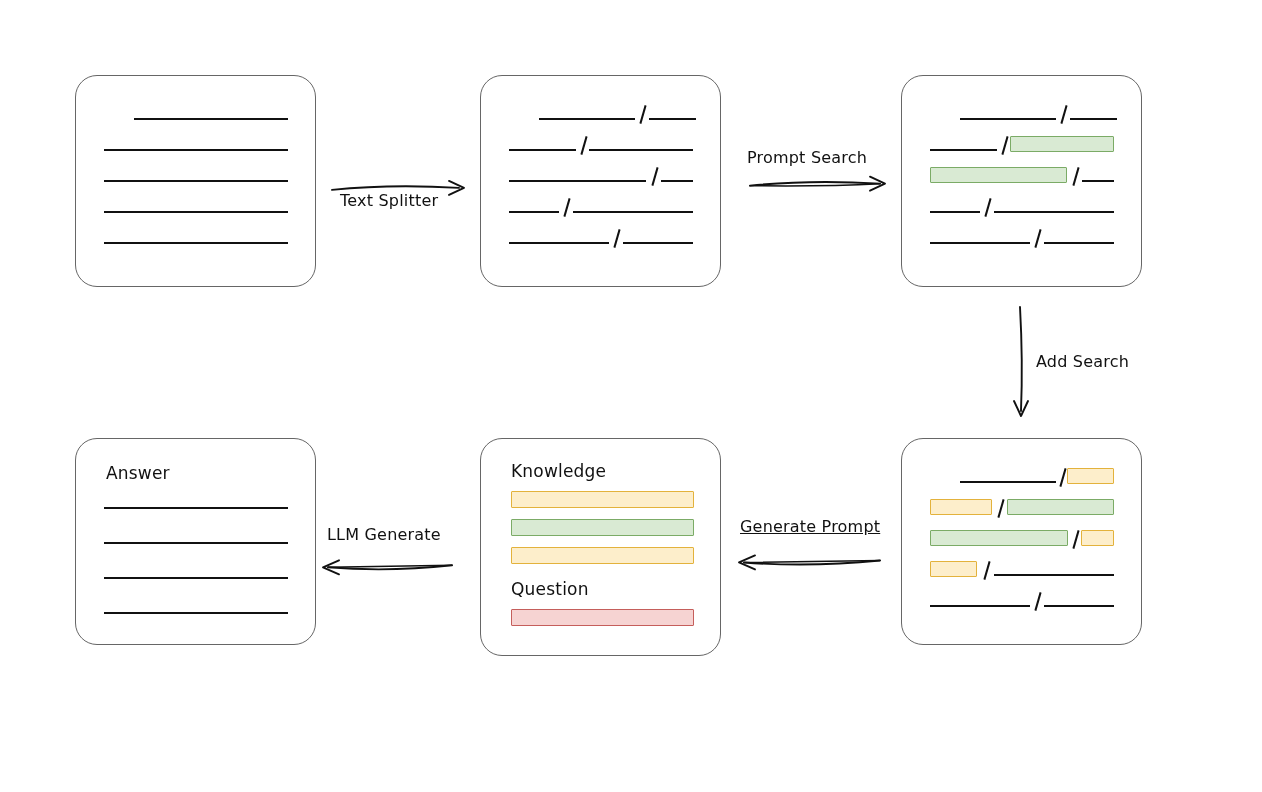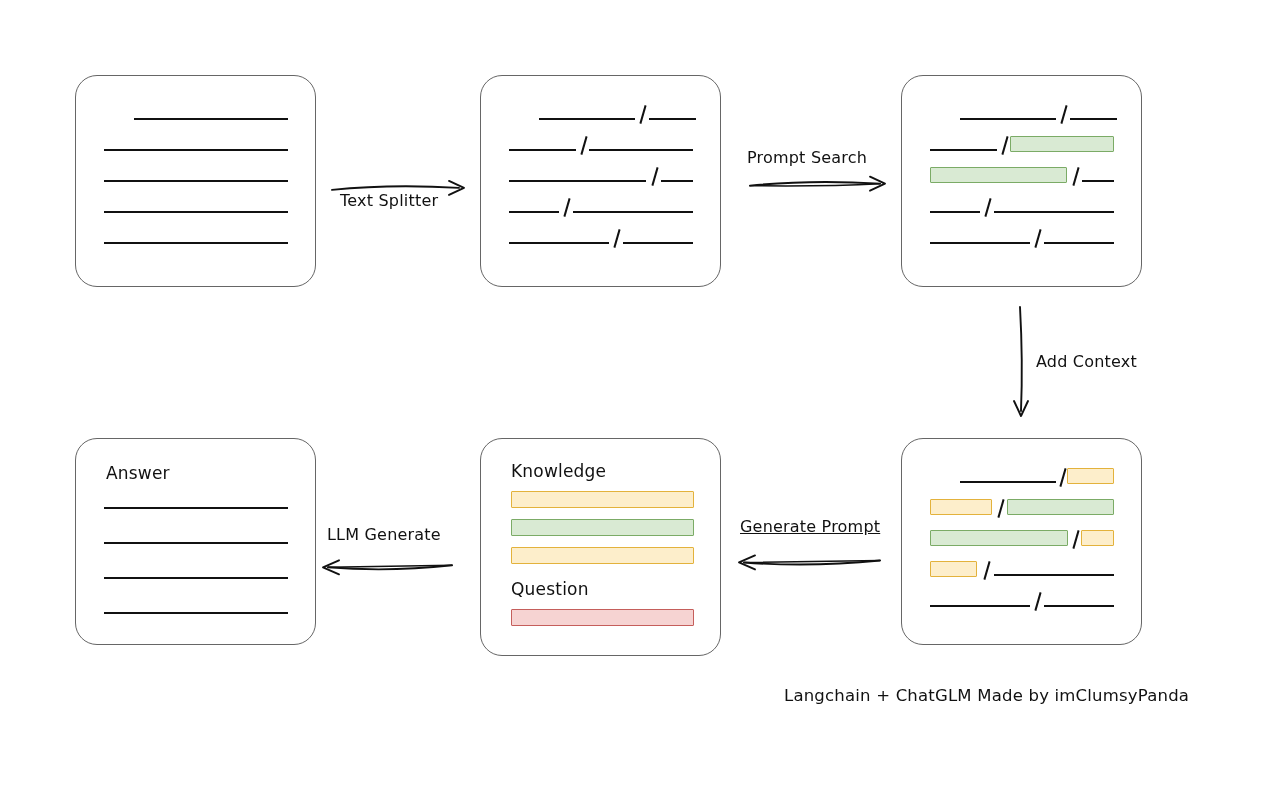--- a/index.html
+++ b/index.html
@@ -176,31 +176,30 @@
     <svg class="arrow-svg" width="135" height="16" style="left: 330px; top: 178px;">
       <path d="M 2,11.92 Q 60.75,5.92 129,9.92" fill="none" stroke="#111111" stroke-width="1.9" stroke-linecap="round"></path>
       <path d="M 119,2.92 L 134,9.92 L 119,16.92" fill="none" stroke="#111111" stroke-width="1.9" stroke-linejoin="round" stroke-linecap="round"></path>
     </svg>
     <div class="edge-label" style="left: 747px; top: 148px;">Prompt Search</div>
     <svg class="arrow-svg" width="138" height="22" style="left: 748px; top: 170px;">
       <path d="M 2,15.64 Q 62.1,9.64 132,13.64" fill="none" stroke="#111111" stroke-width="1.9" stroke-linecap="round"></path>
       <path d="M 2,15.64 Q 75.9,16.64 132,13.64" fill="none" stroke="#111111" stroke-width="1.5" stroke-linecap="round"></path>
       <path d="M 122,6.640000000000001 L 137,13.64 L 122,20.64" fill="none" stroke="#111111" stroke-width="1.9" stroke-linejoin="round" stroke-linecap="round"></path>
     </svg>
-    <div class="edge-label" style="left: 1036px; top: 352px;">Add Context</div>
+    <div class="edge-label" style="left: 1036px; top: 352px;">Add Search</div>
     <svg class="arrow-svg" width="22" height="112" style="left: 1010px; top: 305px;">
       <path d="M 10,2 Q 13,56 11,106" fill="none" stroke="#111111" stroke-width="1.9" stroke-linecap="round"></path>
       <path d="M 4,96 L 11,111 L 18,96" fill="none" stroke="#111111" stroke-width="1.9" stroke-linejoin="round" stroke-linecap="round"></path>
     </svg>
     <div class="edge-label" style="left: 740px; top: 517px; text-decoration: underline;">Generate Prompt</div>
     <svg class="arrow-svg" width="144" height="18" style="left: 738px; top: 552px;">
       <path d="M 142,8.44 Q 72,15.44 6,10.44" fill="none" stroke="#111111" stroke-width="1.9" stroke-linecap="round"></path>
       <path d="M 142,8.44 Q 64.8,9.44 6,10.44" fill="none" stroke="#111111" stroke-width="1.5" stroke-linecap="round"></path>
       <path d="M 17,3.4399999999999995 L 1,10.44 L 17,17.439999999999998" fill="none" stroke="#111111" stroke-width="1.9" stroke-linejoin="round" stroke-linecap="round"></path>
     </svg>
     <div class="edge-label" style="left: 327px; top: 525px;">LLM Generate</div>
     <svg class="arrow-svg" width="132" height="16" style="left: 322px; top: 558px;">
       <path d="M 130,7.279999999999999 Q 66,14.28 6,9.28" fill="none" stroke="#111111" stroke-width="1.9" stroke-linecap="round"></path>
       <path d="M 130,7.279999999999999 Q 59.4,8.28 6,9.28" fill="none" stroke="#111111" stroke-width="1.5" stroke-linecap="round"></path>
       <path d="M 17,2.2799999999999994 L 1,9.28 L 17,16.28" fill="none" stroke="#111111" stroke-width="1.9" stroke-linejoin="round" stroke-linecap="round"></path>
     </svg>
-    <div class="footer" style="left: 784px; top: 686px;">Langchain + ChatGLM Made by imClumsyPanda</div>
   </div>
 
 </body></html>

